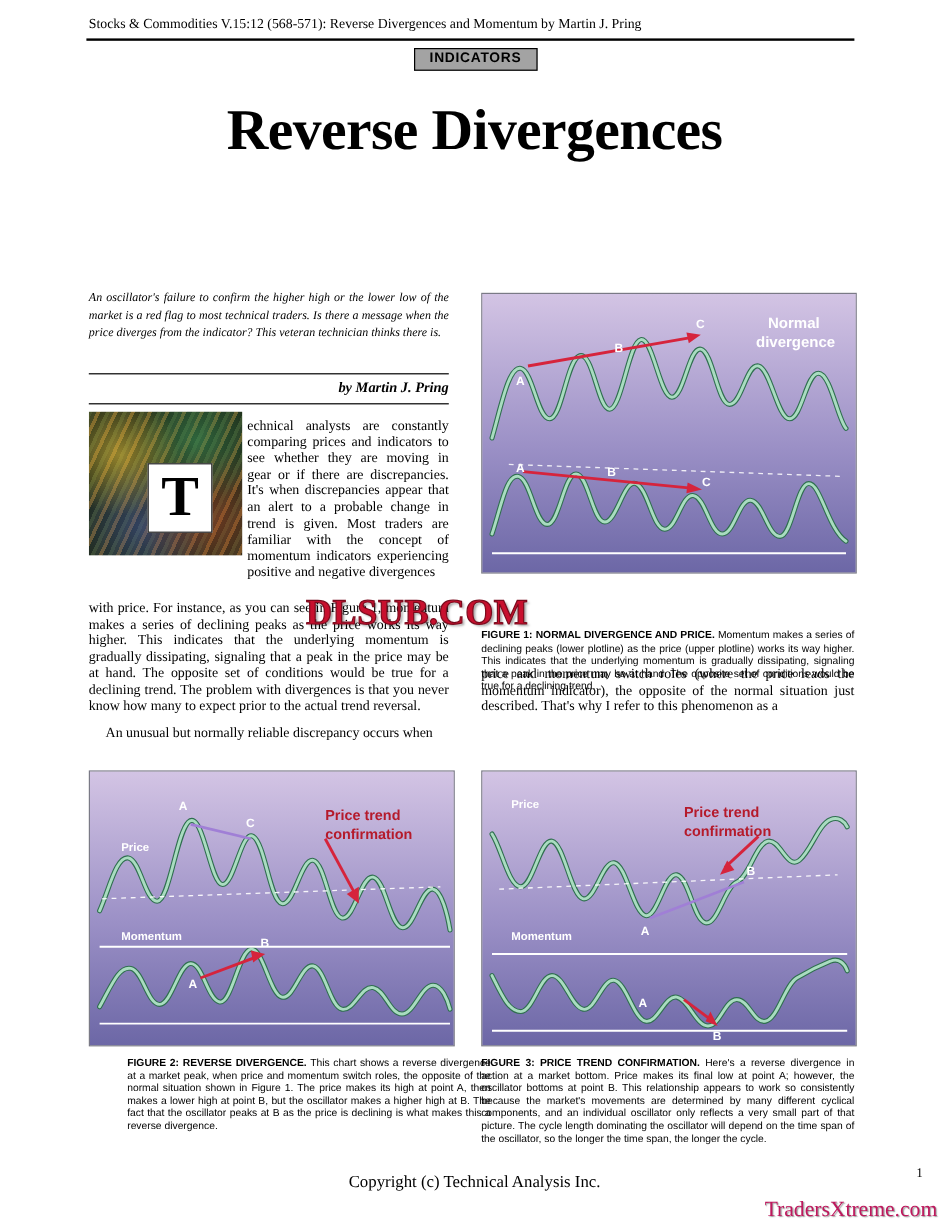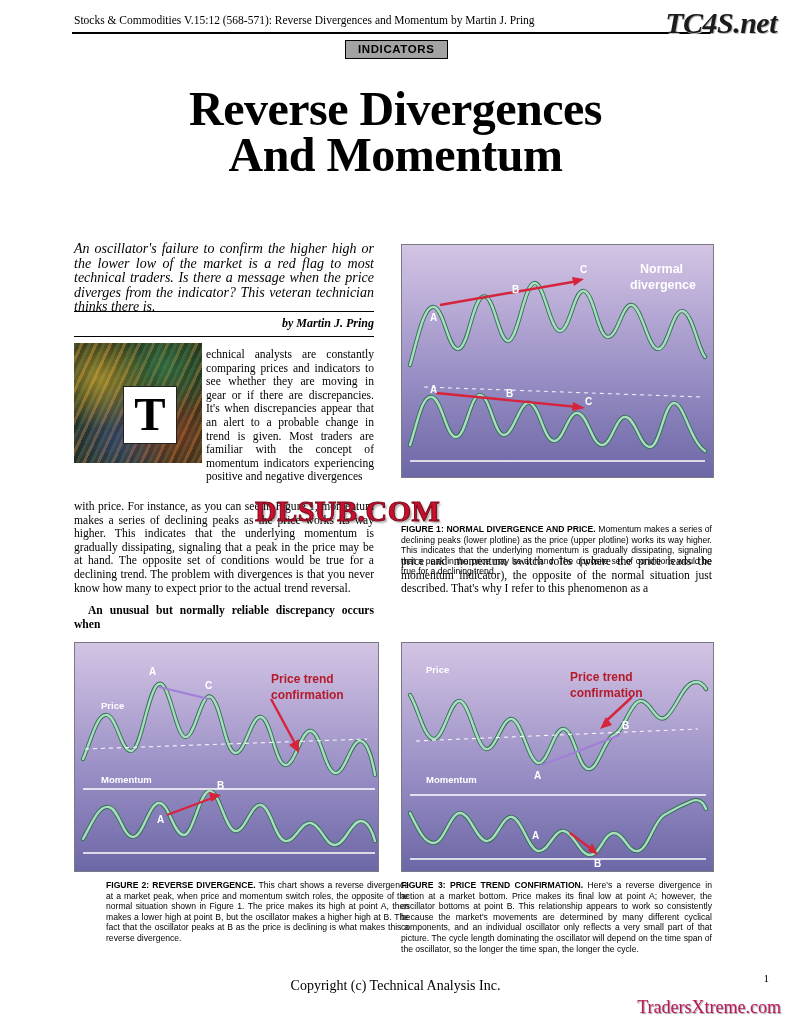--- a/index.html
+++ b/index.html
@@ -11,40 +11,40 @@
   .hdr-text{position:absolute;left:74px;top:14px;font-size:11.5px;font-family:"Liberation Serif",serif;color:#000;white-space:nowrap;}
   .tc4s{position:absolute;right:14px;top:6px;font-family:"Liberation Serif",serif;font-weight:bold;font-style:italic;font-size:30px;color:#1b1b1b;letter-spacing:-0.5px;text-shadow:1px 1px 0 #bbb;}
 
   .indicators{position:absolute;left:345px;top:40px;border:1.5px solid #000;padding:2px 12px 3px 12px;font-family:"Liberation Sans",sans-serif;font-weight:bold;font-size:11.5px;letter-spacing:0.6px;background:#a3a3a3;}
 
   
   .title{position:absolute;left:0;top:86px;width:791px;text-align:center;font-family:"Liberation Serif",serif;font-weight:bold;font-size:48px;line-height:46px;letter-spacing:-0.5px;}
   .title .l2{display:block;}
 
   
-  .deck{position:absolute;left:74px;top:242px;width:300px;font-family:"Liberation Serif",serif;font-style:italic;font-size:14px;line-height:14.6px;text-align:justify;}
+  .deck{position:absolute;left:74px;top:242px;width:300px;font-family:"Liberation Serif",serif;font-style:italic;font-size:10px;line-height:14.6px;text-align:justify;}
   .byline{position:absolute;left:74px;top:316px;width:300px;text-align:right;font-family:"Liberation Serif",serif;font-weight:bold;font-style:italic;font-size:12px;}
   .rule-a{position:absolute;left:74px;top:311px;width:300px;height:1px;background:#000;}
   .rule-b{position:absolute;left:74px;top:336px;width:300px;height:1px;background:#000;}
 
   
   .art{position:absolute;left:74px;top:343px;width:128px;height:120px;overflow:hidden;}
   .art-inner{position:absolute;left:0;top:0;width:128px;height:120px;
     background:
       radial-gradient(circle at 20% 30%, rgba(240,200,60,.55), rgba(0,0,0,0) 38%),
       radial-gradient(circle at 70% 20%, rgba(60,150,90,.55), rgba(0,0,0,0) 40%),
       radial-gradient(circle at 80% 75%, rgba(180,70,40,.5), rgba(0,0,0,0) 45%),
       radial-gradient(circle at 35% 80%, rgba(70,90,170,.5), rgba(0,0,0,0) 45%),
       repeating-linear-gradient(115deg, #3b4a2a 0 3px, #2a3520 3px 6px, #6d5a2a 6px 9px, #1f2a18 9px 13px);
   }
   .dropcap{position:absolute;left:123px;top:386px;width:52px;height:56px;background:#fff;border:1px solid #222;
     font-family:"Liberation Serif",serif;font-weight:bold;font-size:47px;line-height:54px;text-align:center;}
   .col1{position:absolute;left:206px;top:348px;width:168px;font-size:11.6px;line-height:13.6px;text-align:justify;}
   .col1b{position:absolute;left:74px;top:500px;width:300px;font-size:11.6px;line-height:13.6px;text-align:justify;}
-  .col1c{position:absolute;left:74px;top:604px;width:300px;font-size:11.6px;line-height:13.6px;text-align:justify;text-indent:14px;font-weight:bold;}
+  .col1c{position:absolute;left:74px;top:604px;width:300px;font-size:11.6px;line-height:13.6px;text-align:justify;text-indent:14px;}
 
   
   .col2{position:absolute;left:401px;top:555px;width:311px;font-size:11.6px;line-height:13.6px;text-align:justify;}
 
   
   .cap{font-family:"Liberation Sans",sans-serif;font-size:8.6px;line-height:10.6px;text-align:justify;color:#000;}
   .cap b{font-family:"Liberation Sans",sans-serif;font-weight:bold;}
   #cap1{position:absolute;left:401px;top:484px;width:311px;margin-top:40px;}
   #cap2{position:absolute;left:74px;top:880px;width:303px;margin-left:32px;}
   #cap3{position:absolute;left:401px;top:880px;width:311px;}
@@ -64,26 +64,24 @@
   .copy{position:absolute;left:0;top:978px;width:791px;text-align:center;font-family:"Liberation Serif",serif;font-size:14px;}
   .pageno{position:absolute;right:22px;top:972px;font-size:11px;}
 </style>
 </head>
 <body>
 
 <div class="page">
 
   <div class="hdr-text">Stocks &amp; Commodities V.15:12 (568-571): Reverse Divergences and Momentum by Martin J. Pring</div>
   <div class="hdr-line"></div>
-  <div class="tc4s">TC4S.net</div>
   <div class="indicators">INDICATORS</div>
 
   <div class="title">
     <span>Reverse Divergences</span>
-    <span class="l2">And Momentum</span>
   </div>
 
   <div class="deck">An oscillator's failure to confirm the higher high or the lower low of the market is a red flag to most technical traders. Is there a message when the price diverges from the indicator? This veteran technician thinks there is.</div>
   <div class="rule-a"></div>
   <div class="byline">by Martin J. Pring</div>
   <div class="rule-b"></div>
 
   <div class="art">
       <div class="art-inner"></div>
     </div>

